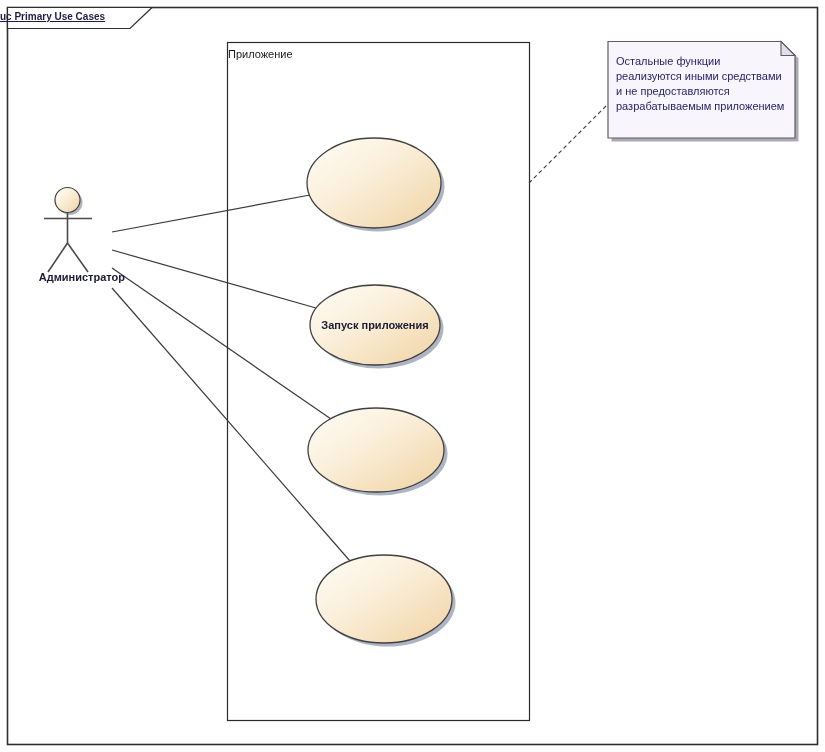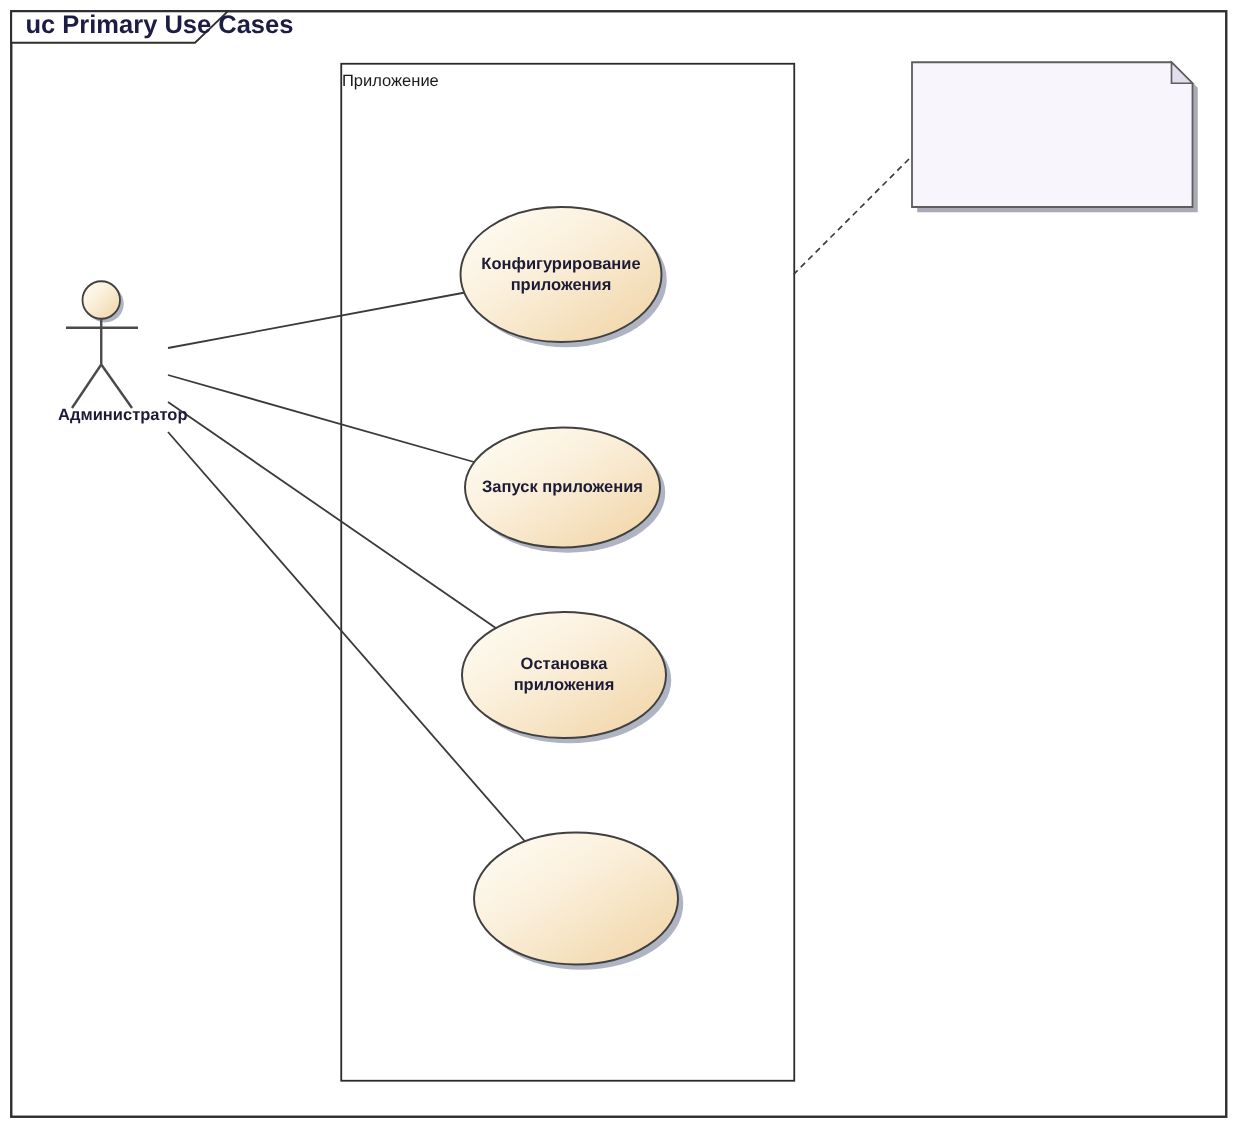--- a/index.html
+++ b/index.html
@@ -20,27 +20,28 @@
     top: 0;
     left: 0;
   }
   .lbl {
     position: absolute;
     color: #1b1b36;
     font-size: 11px;
     line-height: 14px;
   }
   .frame-title {
-    left: 17px;
+    left: 0;
     top: 10px;
     width: 130px;
     font-weight: bold;
-    font-size: 17px;
+    font-size: 10px;
     color: #1c1c45;
     white-space: nowrap;
+    text-decoration: underline;
   }
   .boundary-title {
     left: 228px;
     top: 47px;
     width: 302px;
     color: #1a1a1a;
     font-weight: normal;
   }
   .uc-label {
     display: flex;
@@ -131,26 +132,21 @@
       <line x1="44" y1="218.5" x2="92" y2="218.5" stroke="#4a4a4a" stroke-width="1.6"></line>
       <line x1="67.5" y1="243" x2="48" y2="272" stroke="#4a4a4a" stroke-width="1.6"></line>
       <line x1="67.5" y1="243" x2="88" y2="272" stroke="#4a4a4a" stroke-width="1.6"></line>
     </g>
   </svg>
 
   <div class="lbl frame-title">uc Primary Use Cases</div>
 
   <div class="lbl boundary-title">Приложение</div>
 
-  <div class="lbl uc-label uc1">
-    <span>Конфигурирование приложения</span>
-  </div>
   <div class="lbl uc-label uc2">
     <span>Запуск приложения</span>
-  </div>
-  <div class="lbl uc-label uc3">
-    <span>Остановка приложения</span>
   </div>
 
   <div class="lbl actor-label">Администратор</div>
 
+  <div class="lbl note-text">Остальные функции реализуются иными средствами и не предоставляются разрабатываемым приложением</div>
 
 </div>
 
 </body></html>

